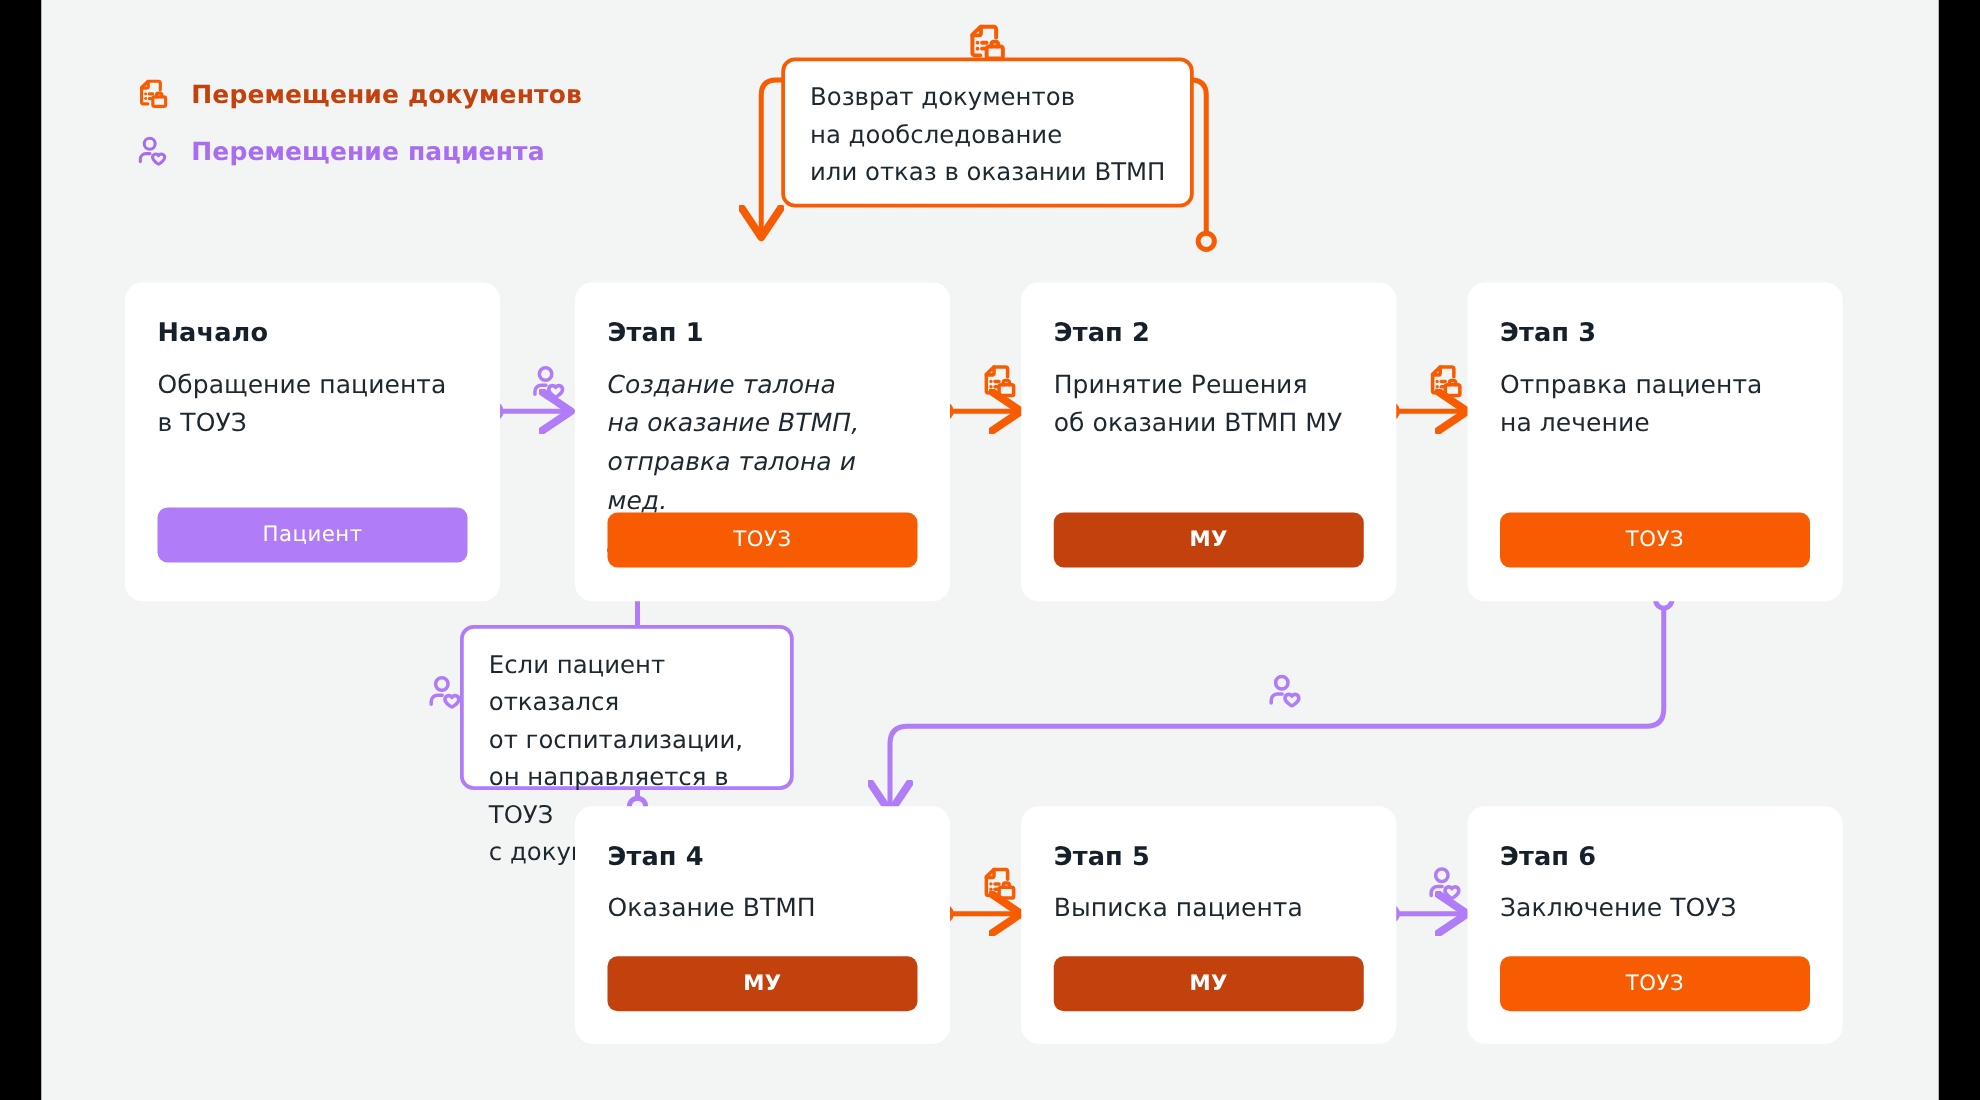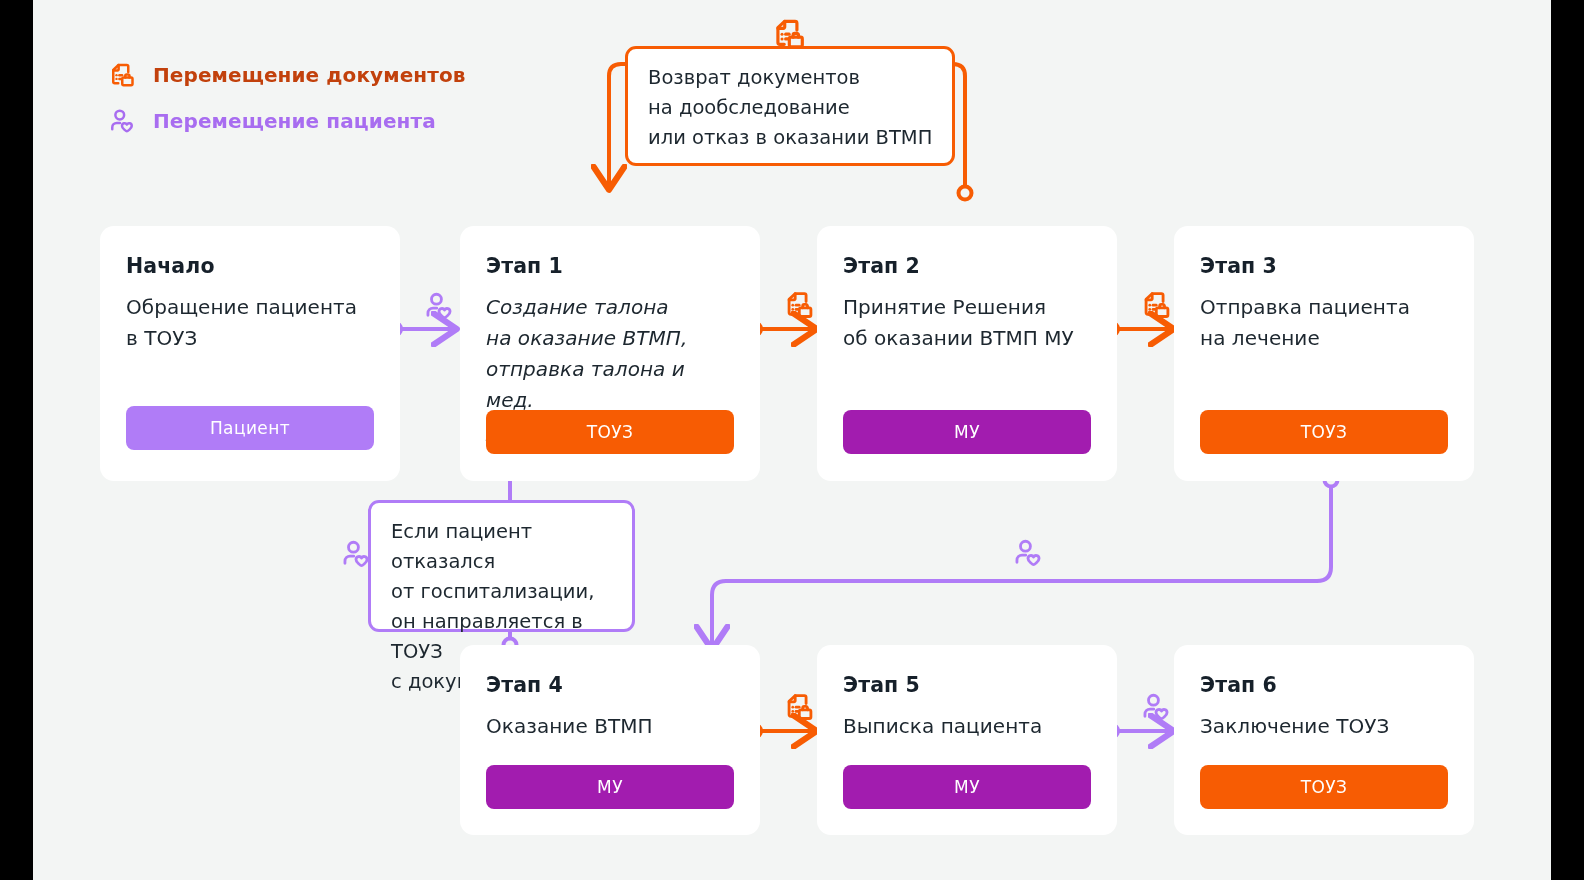--- a/index.html
+++ b/index.html
@@ -42,21 +42,21 @@
     font-size:20px;line-height:31px;color:#1d272f;
     font-weight:400;letter-spacing:.05px;
   }
   .tag{
     position:absolute;left:26px;right:26px;
     height:44px;border-radius:8px;
     display:flex;align-items:center;justify-content:center;
     color:#fff;font-size:17px;letter-spacing:.4px;font-weight:400;
   }
   .tag.orange{background:#f75c03;}
-  .tag.teal{background:#a21caf;}
+  .tag.teal{background:#c2410c;font-weight:bold;}
   .tag.purple{background:#b07cf7;}
 
   
   .callout{
     position:absolute;background:#fff;box-sizing:border-box;
     border-radius:11px;
     padding:14px 15px 14px 20px;
   }
   .callout.orange{border:3px solid #f75c03;}
   .callout.purple{border:3px solid #b07cf7;}

